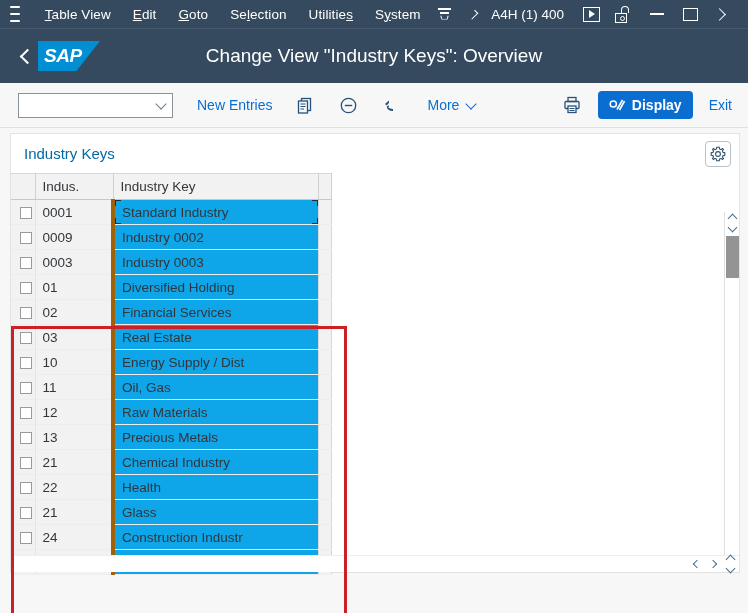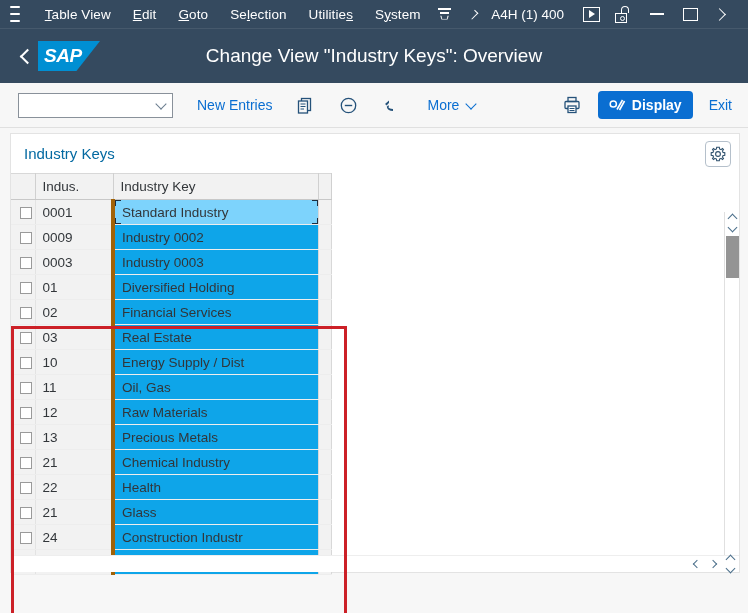--- a/index.html
+++ b/index.html
@@ -210,21 +210,21 @@
   td.c-check { background: #f2f2f2; border-right: 1px solid #e3e3e3; padding: 0; text-align: center; }
   td.c-key { background: #f2f2f2; border-right: 4px solid #a16207; }
   td.c-name { background: #0ea5e9; border-right: 1px solid #d8d8d8; }
   td.c-pad  { background: #f2f2f2; border-right: 1px solid #d8d8d8; }
   .cbx {
     display: inline-block; width: 12px; height: 12px;
     border: 1px solid #9a9a9a; background: #fff; vertical-align: middle;
     cursor: pointer;
   }
   tr.selected td.c-name {
-    background: #7dd3fc;
+    background: #0ea5e9;
     position: relative;
   }
   
   .focus-cell { position: absolute; inset: 0; pointer-events: none; }
   .focus-cell i { position: absolute; width: 6px; height: 6px; }
   .focus-cell i:nth-child(1) { left: 0; top: 0; border-left: 1.5px solid #1d2d3e; border-top: 1.5px solid #1d2d3e; }
   .focus-cell i:nth-child(2) { right: 0; top: 0; border-right: 1.5px solid #1d2d3e; border-top: 1.5px solid #1d2d3e; }
   .focus-cell i:nth-child(3) { left: 0; bottom: 0; border-left: 1.5px solid #1d2d3e; border-bottom: 1.5px solid #1d2d3e; }
   .focus-cell i:nth-child(4) { right: 0; bottom: 0; border-right: 1.5px solid #1d2d3e; border-bottom: 1.5px solid #1d2d3e; }
 

